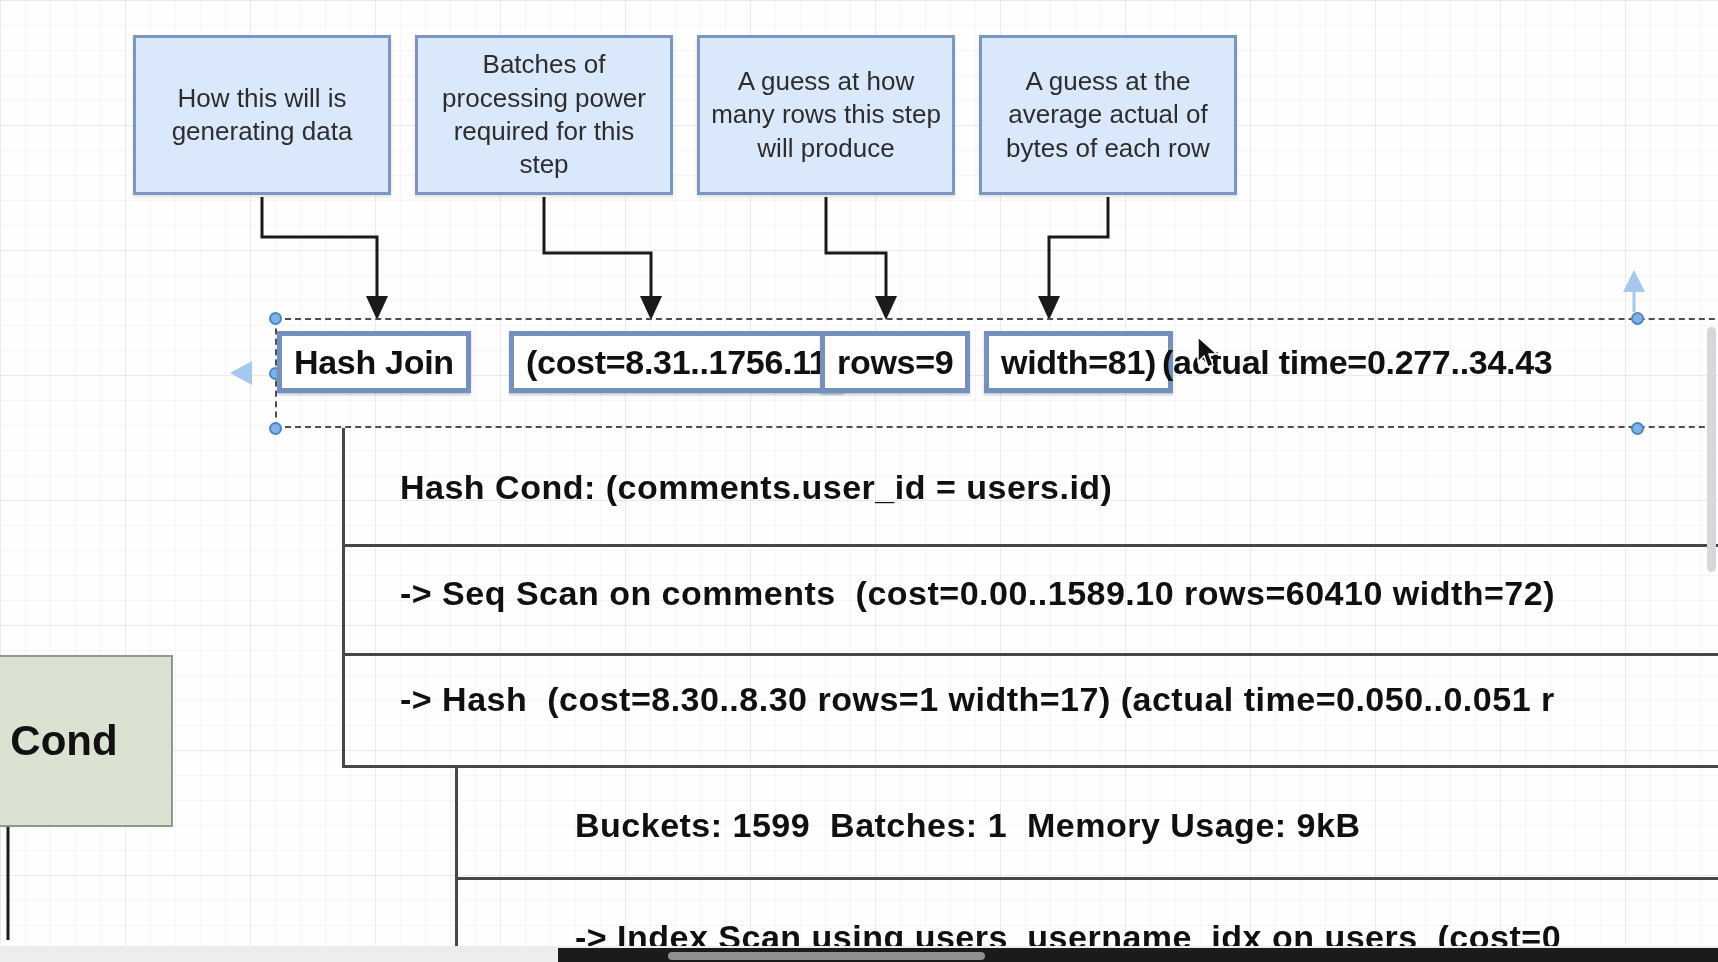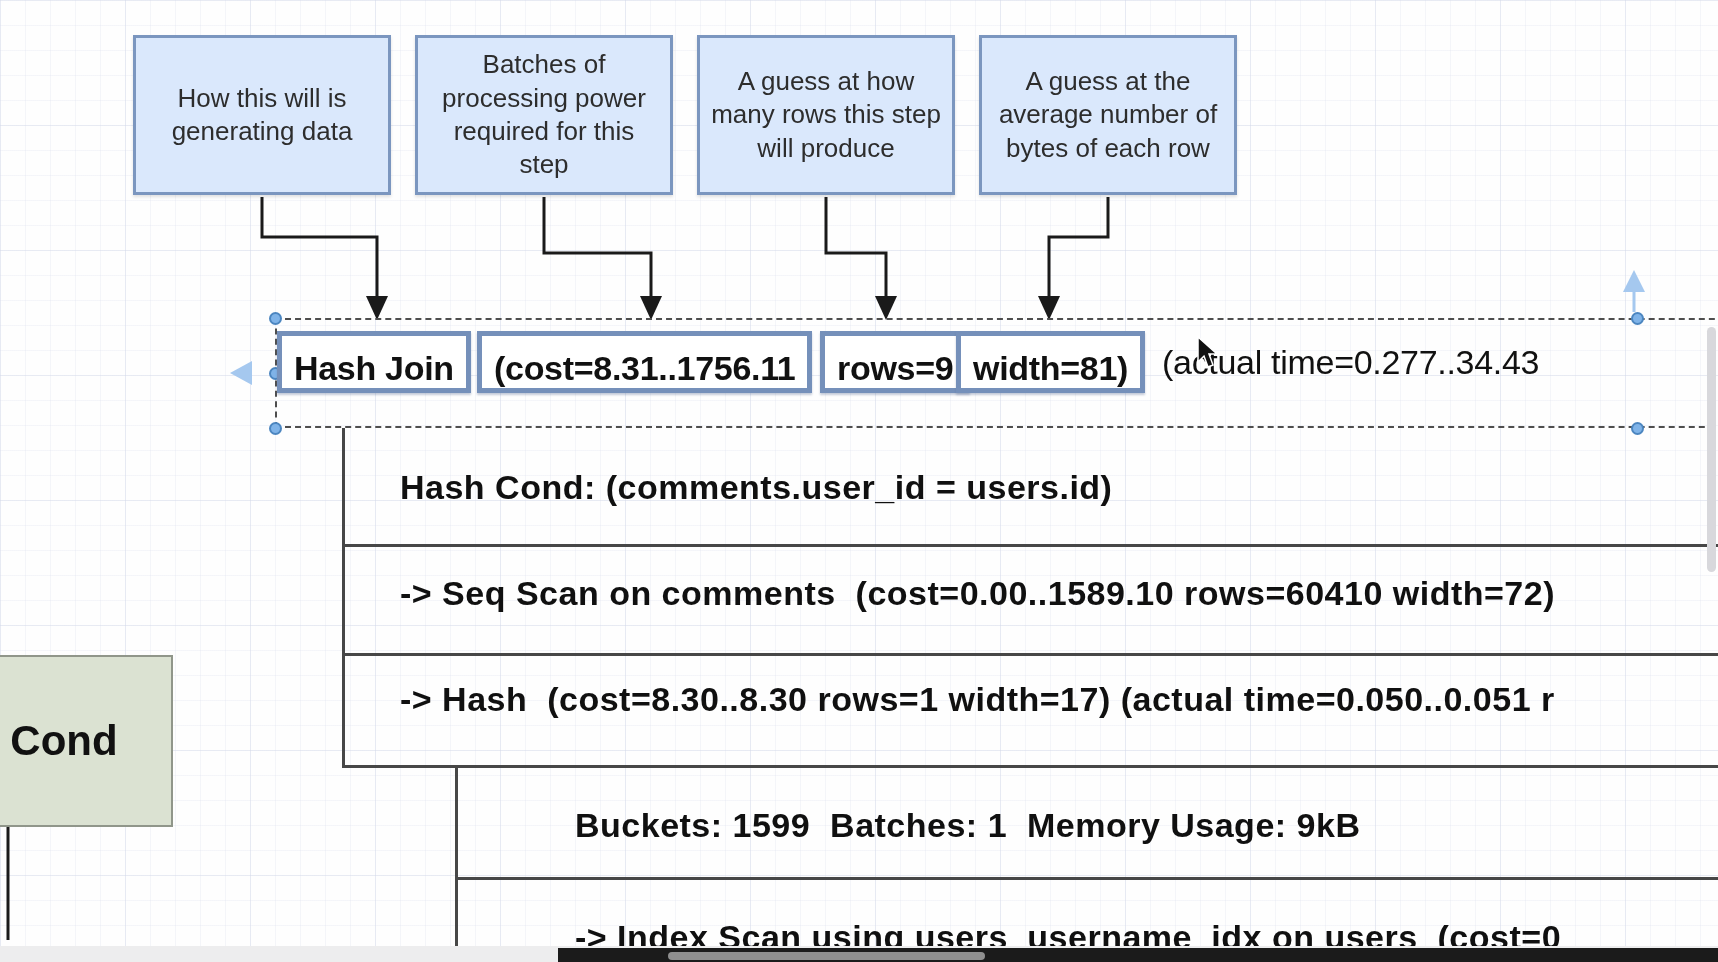--- a/index.html
+++ b/index.html
@@ -31,27 +31,27 @@
     border:2px dashed #4e4e4e;box-sizing:border-box;
   }
   .handle{
     position:absolute;width:13px;height:13px;border-radius:50%;
     background:#7fb3e8;border:2px solid #4c86c0;box-sizing:border-box;
   }
   
   .seg{
     position:absolute;top:331px;height:62px;box-sizing:border-box;
     border:5px solid #7590ba;background:#ffffff;
-    display:flex;align-items:flex-end;padding:0 12px;
+    display:flex;align-items:center;padding:0 12px;
     font-size:34px;font-weight:bold;color:#111;letter-spacing:-0.3px;
     white-space:pre;box-shadow:0 2px 2px rgba(90,110,150,0.35);
   }
   .seg-plain{
     position:absolute;top:331px;height:62px;display:flex;align-items:center;
-    font-size:34px;font-weight:normal;color:#111;white-space:pre;letter-spacing:-0.3px;
+    font-size:34px;font-weight:bold;color:#111;white-space:pre;letter-spacing:-0.3px;
     border:none;background:transparent;box-shadow:none;
   }
   
   .prow{
     position:absolute;height:44px;font-size:34px;font-weight:bold;color:#101010;
     white-space:pre;letter-spacing:0.5px;
   }
   
   .vline,.hline{position:absolute;background:#474747;}
   
@@ -74,21 +74,21 @@
 <div class="callout" style="left:133px"><span>How this will is
 generating data</span></div>
 <div class="callout" style="left:415px"><span>Batches of
 processing power
 required for this
 step</span></div>
 <div class="callout" style="left:697px"><span>A guess at how
 many rows this step
 will produce</span></div>
 <div class="callout" style="left:979px"><span>A guess at the
-average number of
+average actual of
 bytes of each row</span></div>
 
 <svg id="connectors" width="1718" height="962" viewBox="0 0 1718 962">
   <g stroke="#1a1a1a" stroke-width="3" fill="none">
     <path d="M262 197 L262 237 L377 237 L377 297"></path>
     <polygon points="377,320 366,296 388,296" fill="#1a1a1a" stroke="none"></polygon>
   </g>
   <g stroke="#1a1a1a" stroke-width="3" fill="none">
     <path d="M544 197 L544 253 L651 253 L651 297"></path>
     <polygon points="651,320 640,296 662,296" fill="#1a1a1a" stroke="none"></polygon>
@@ -114,23 +114,23 @@
 </svg>
 
 <div class="sel-rect"></div>
 <div class="handle" style="left:269px;top:312px"></div>
 <div class="handle" style="left:269px;top:367px"></div>
 <div class="handle" style="left:269px;top:422px"></div>
 <div class="handle" style="left:1631px;top:312px"></div>
 <div class="handle" style="left:1631px;top:422px"></div>
 
 <div class="seg" style="left:277px"><span>Hash Join</span></div>
-<div class="seg" style="left:477px"><span>(cost=8.31..1756.11</span></div>
+<div class="seg" style="left:509px"><span>(cost=8.31..1756.11</span></div>
 <div class="seg" style="left:820px"><span>rows=9</span></div>
-<div class="seg" style="left:956px"><span>width=81)</span></div>
+<div class="seg" style="left:984px"><span>width=81)</span></div>
 <div class="seg-plain" style="left:1162px"><span>(actual time=0.277..34.43</span></div>
 
 <div class="vline" style="left:342px;top:428px;width:3px;height:339px"></div>
 <div class="hline" style="left:342px;top:544px;width:1376px;height:3px"></div>
 <div class="hline" style="left:342px;top:653px;width:1376px;height:3px"></div>
 <div class="hline" style="left:342px;top:765px;width:1376px;height:3px"></div>
 <div class="vline" style="left:455px;top:765px;width:3px;height:197px"></div>
 <div class="hline" style="left:455px;top:877px;width:1263px;height:3px"></div>
 
 <div class="prow" style="left:400px;top:468px">Hash Cond: (comments.user_id = users.id)</div>

